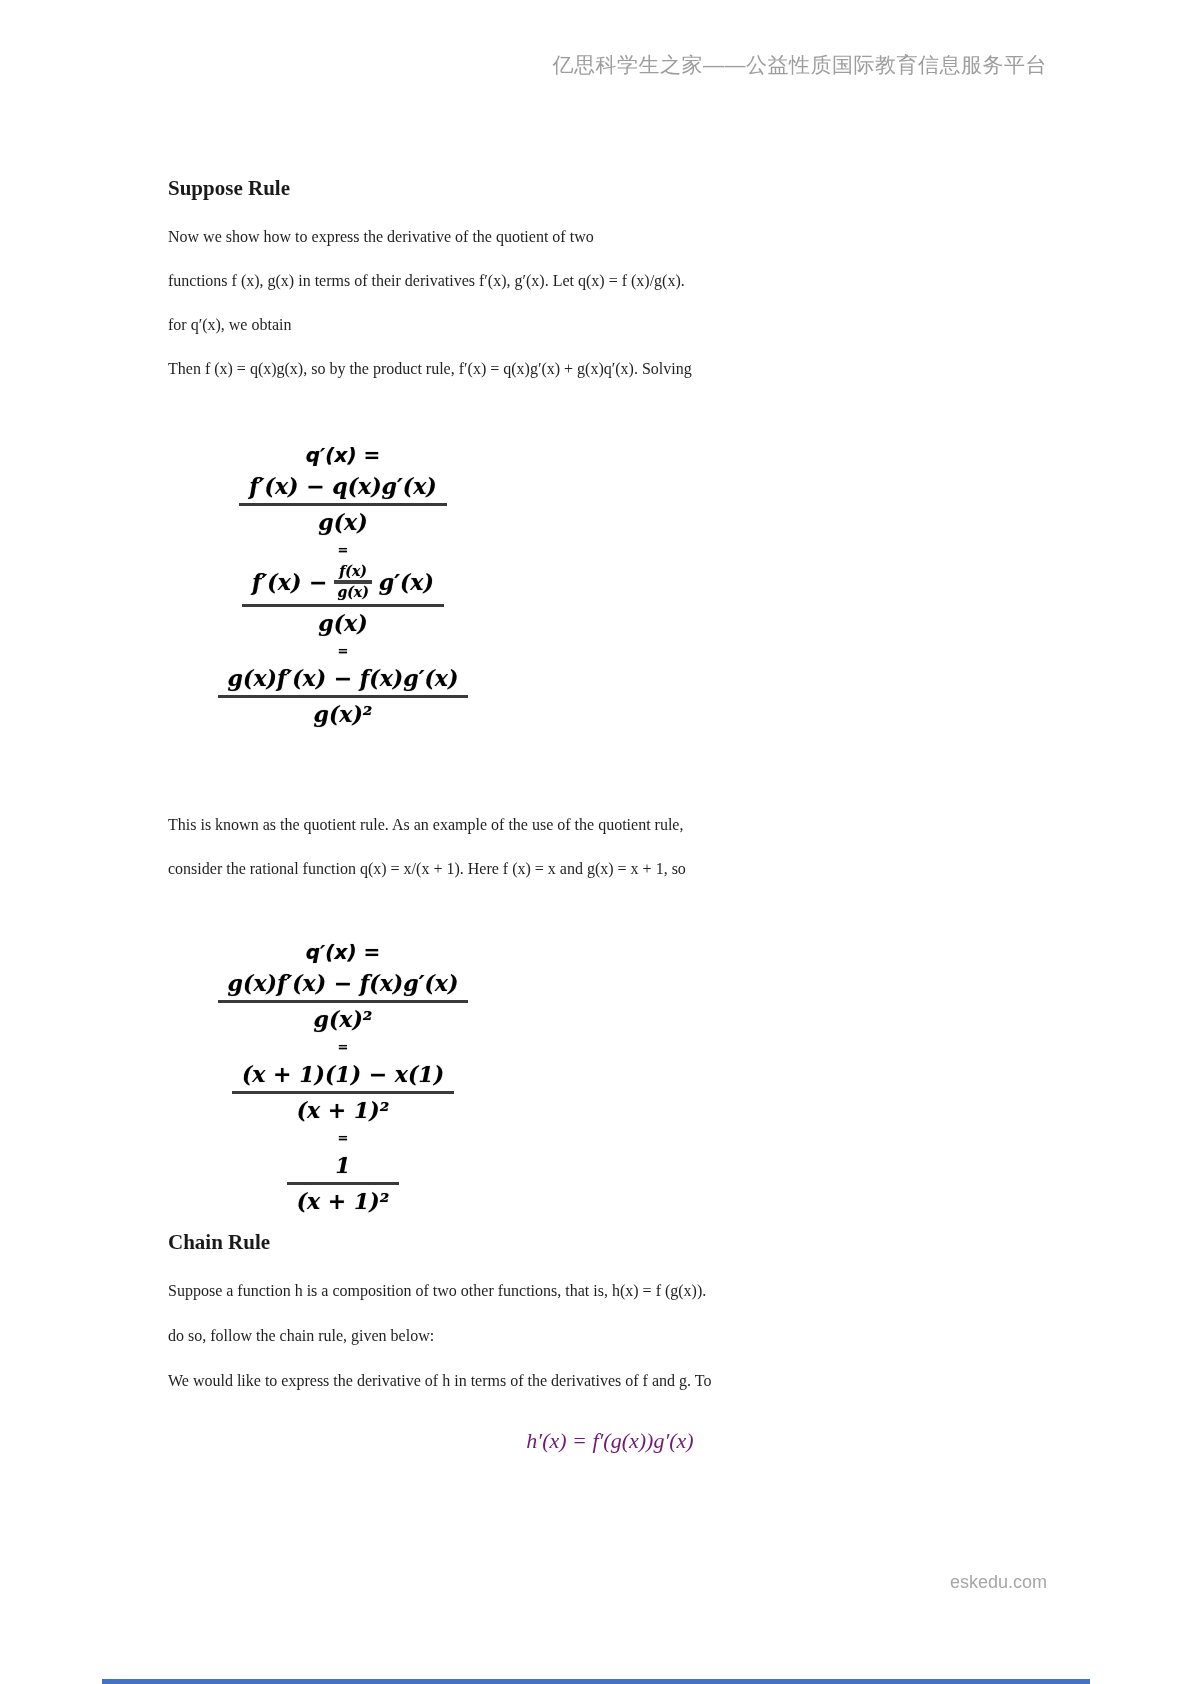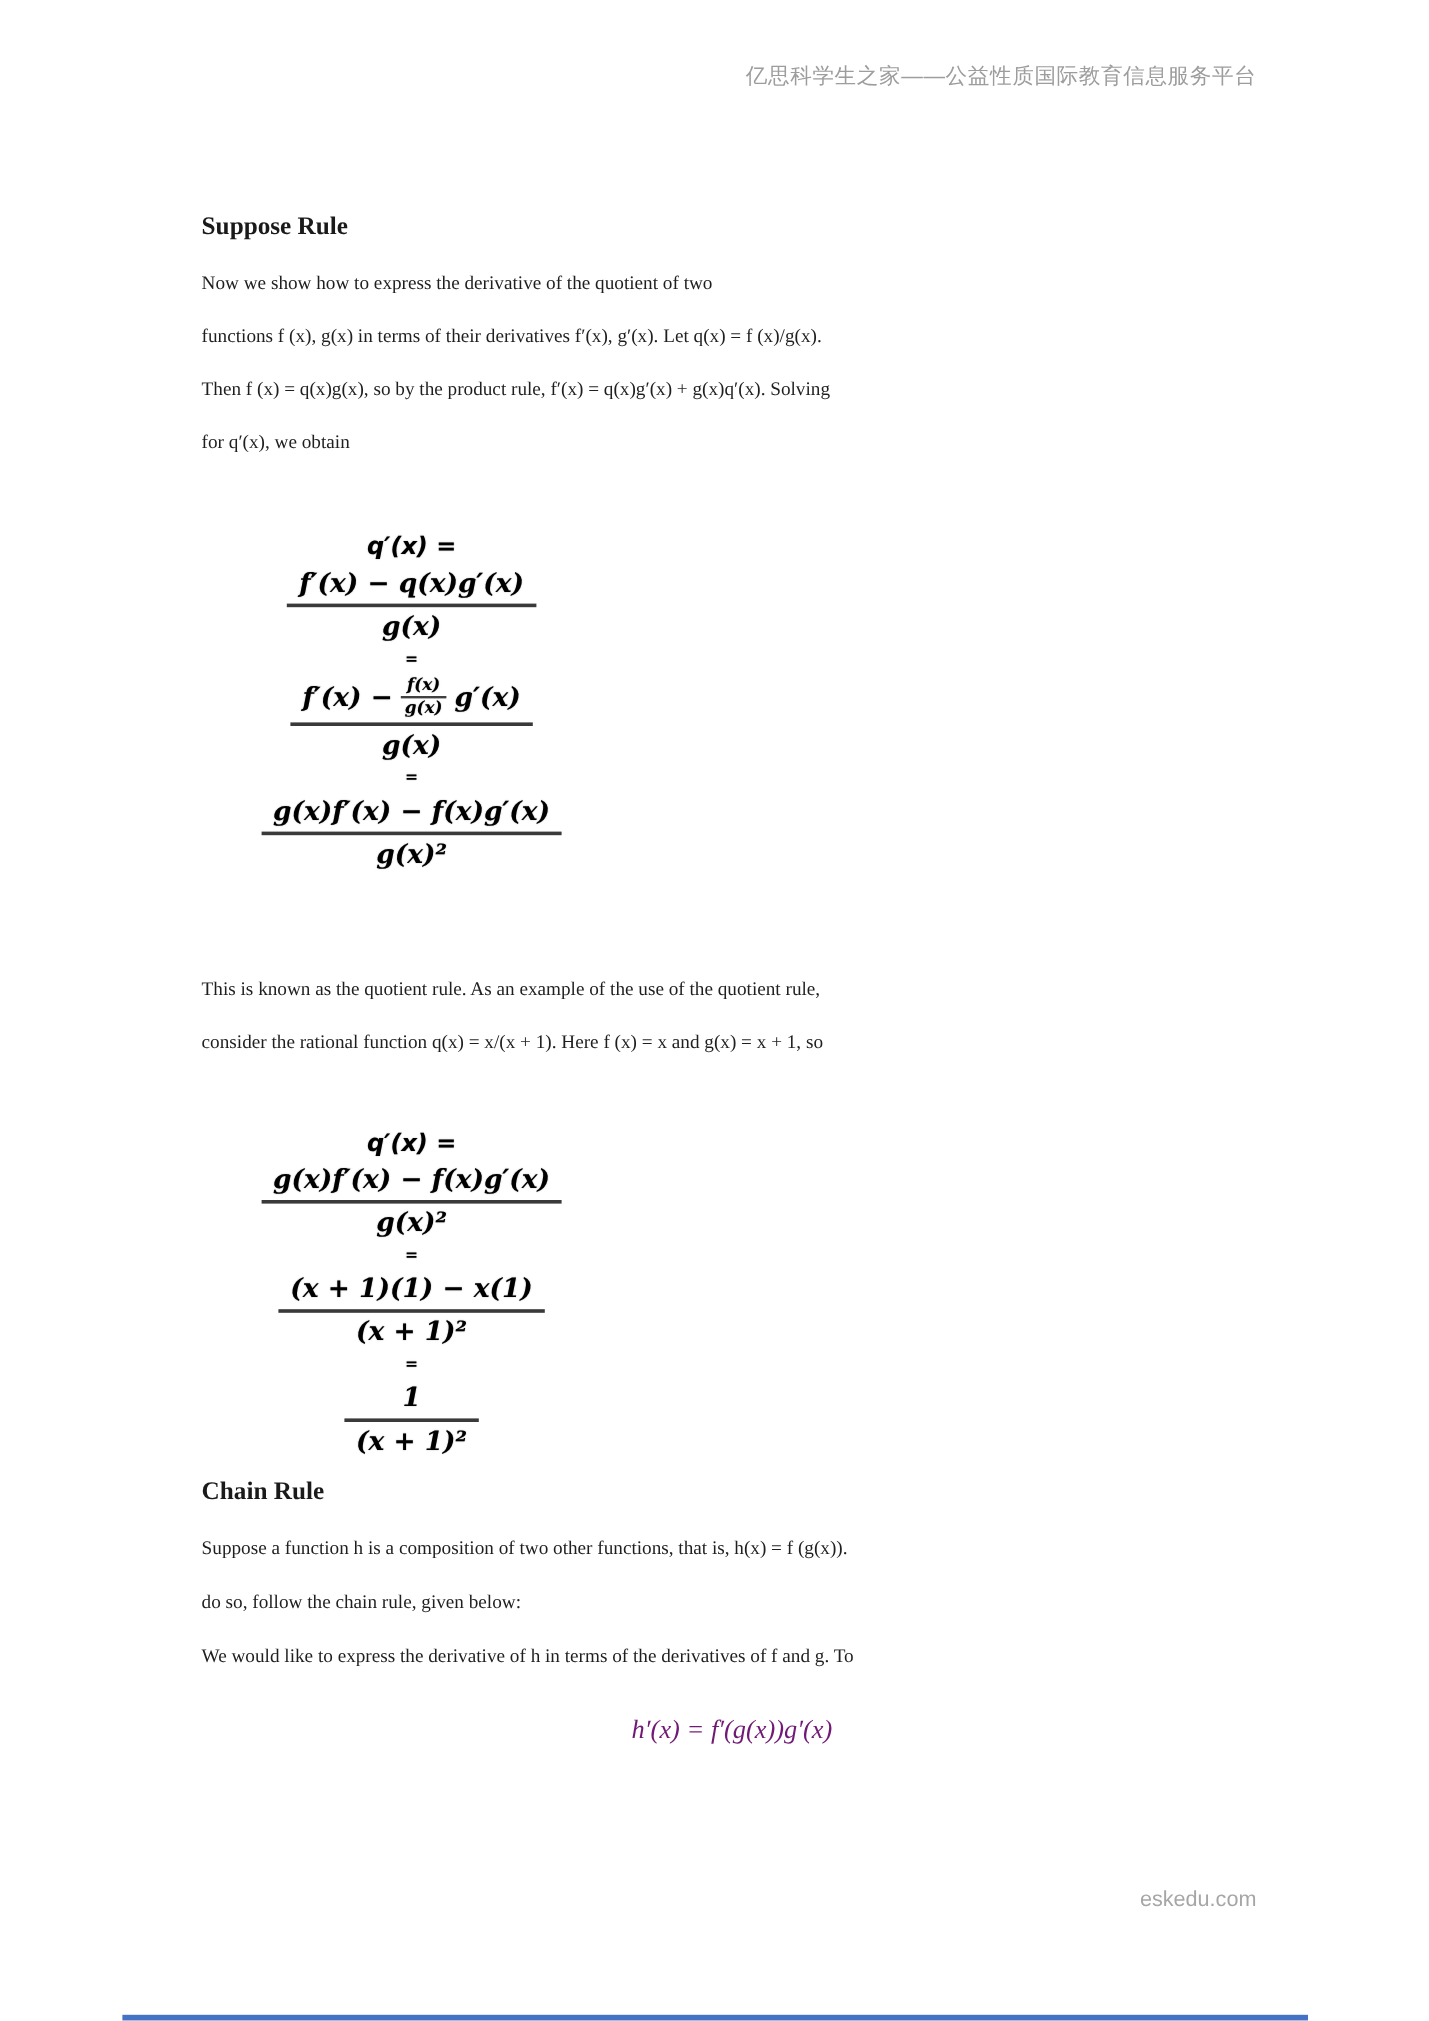--- a/index.html
+++ b/index.html
@@ -5,21 +5,21 @@
   html,body { margin:0; padding:0; background:#ffffff; }
   .page {
     position:relative; width:1191px; height:1684px; margin:0 auto;
     background:#ffffff; overflow:hidden;
     font-family:"Liberation Serif", serif; color:#1f1f1f;
   }
 
   
   .banner {
     position:absolute; top:51px; right:144px;
-    font-family:"Liberation Sans", sans-serif; font-size:18px;
+    font-family:"Liberation Sans", sans-serif; font-size:21px;
     color:#9d9d9d; letter-spacing:.5px; white-space:nowrap;
   }
   .footer {
     position:absolute; top:1572px; right:144px;
     font-family:"Liberation Sans", sans-serif; font-size:18px;
     color:#a6a6a6; white-space:nowrap;
   }
   .next-page-edge {
     position:absolute; bottom:0; left:102px; width:988px; height:5px;
     background:#4472c4;
@@ -64,43 +64,43 @@
   }
   .frac .num {
     border-bottom:3px solid #3a3a3a; padding:1px 10px 4px; line-height:26px;
     display:flex; align-items:center; justify-content:center; gap:5px;
   }
   .frac .den { padding:3px 10px 1px; line-height:26px; }
   .ifrac {
     display:inline-flex; flex-direction:column; vertical-align:middle;
     font-size:14px; line-height:15px; margin:0 2px; text-align:center;
   }
-  .ifrac .inum { border-bottom:2px solid #404040; padding:0 3px 1px; }
+  .ifrac .inum { border-bottom:4px solid #404040; padding:0 3px 1px; }
   .ifrac .iden { padding:1px 3px 0; }
 
   .chain-formula {
     position:absolute; top:1428px; left:181px; width:858px; text-align:center;
     font-family:"Liberation Serif", serif; font-style:italic;
     font-size:22px; color:#701a75; white-space:nowrap;
   }
 </style>
 </head>
 <body>
 
 <div class="page">
 
   <div class="banner">亿思科学生之家——公益性质国际教育信息服务平台</div>
 
   <h2 class="heading h-quotient">Suppose Rule</h2>
 
   <div class="para p1">
     <div class="line">Now we show how to express the derivative of the quotient of two</div>
     <div class="line">functions f (x), g(x) in terms of their derivatives f′(x), g′(x). Let q(x) = f (x)/g(x).</div>
+    <div class="line">for q′(x), we obtain</div>
     <div class="line">Then f (x) = q(x)g(x), so by the product rule, f′(x) = q(x)g′(x) + g(x)q′(x). Solving</div>
-    <div class="line">for q′(x), we obtain</div>
   </div>
 
   <div class="formula f1">
     <div class="fhead">q′(x) =</div>
     <div class="frac">
       <div class="num">f′(x) − q(x)g′(x)</div>
       <div class="den">g(x)</div>
     </div>
     <div class="feq">=</div>
     <div class="frac">

